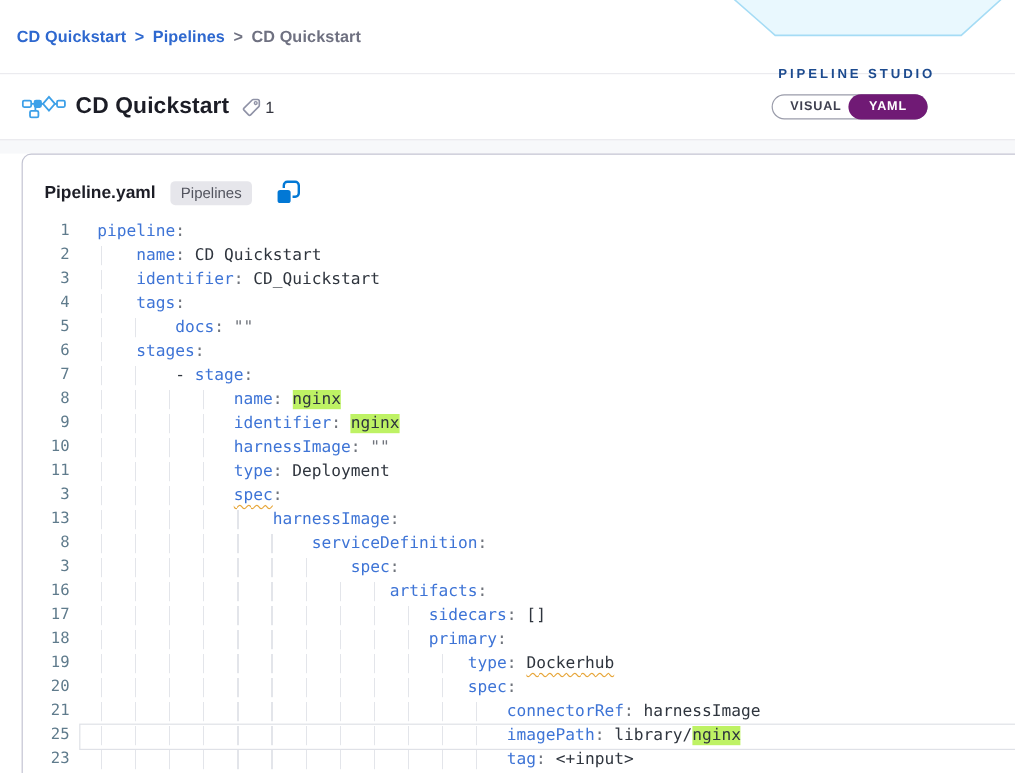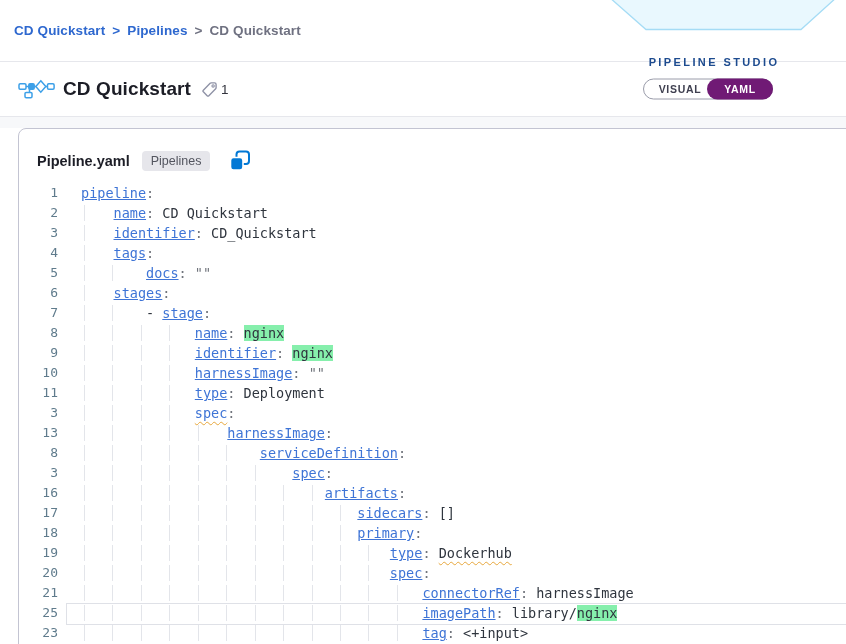--- a/index.html
+++ b/index.html
@@ -53,24 +53,24 @@
 
   
   .code { font-family:"DejaVu Sans Mono",monospace; font-size:13.5px; }
   .row { position:relative; display:flex; height:20px; line-height:20px; }
   .ln { width:39px; flex:none; text-align:right; color:#5f7b8c; font-size:13px;
     line-height:20px; user-select:none; }
   .lc { position:relative; flex:1; padding-left:23px; white-space:pre; color:#2f353e; }
   .indent { white-space:pre; background-repeat:no-repeat;
     background-image:repeating-linear-gradient(to right,#e3e5ea 0 1px,transparent 1px 3.5ch);
     background-position:0.35ch 0; }
-  .tk-key { color:#3e74d6;text-decoration:underline; }
+  .tk-key { color:#3e74d6; }
   .tk-punct { color:#70747c; }
   .tk-val { color:#2f353e; }
-  .tk-hl { background:#86efac; }
+  .tk-hl { background:#bef264; }
   .tk-sq { text-decoration:underline; text-decoration-style:wavy;
     text-decoration-color:#e7a73c; text-decoration-thickness:1px;
     text-underline-offset:3px; text-decoration-skip-ink:none; }
   .row.current::before { content:""; position:absolute; left:47px; right:-20px; top:0;
     height:100%; border:1px solid #dfe1e7; pointer-events:none; }
 </style>
 </head>
 <body>
 
 <div class="topbar">

